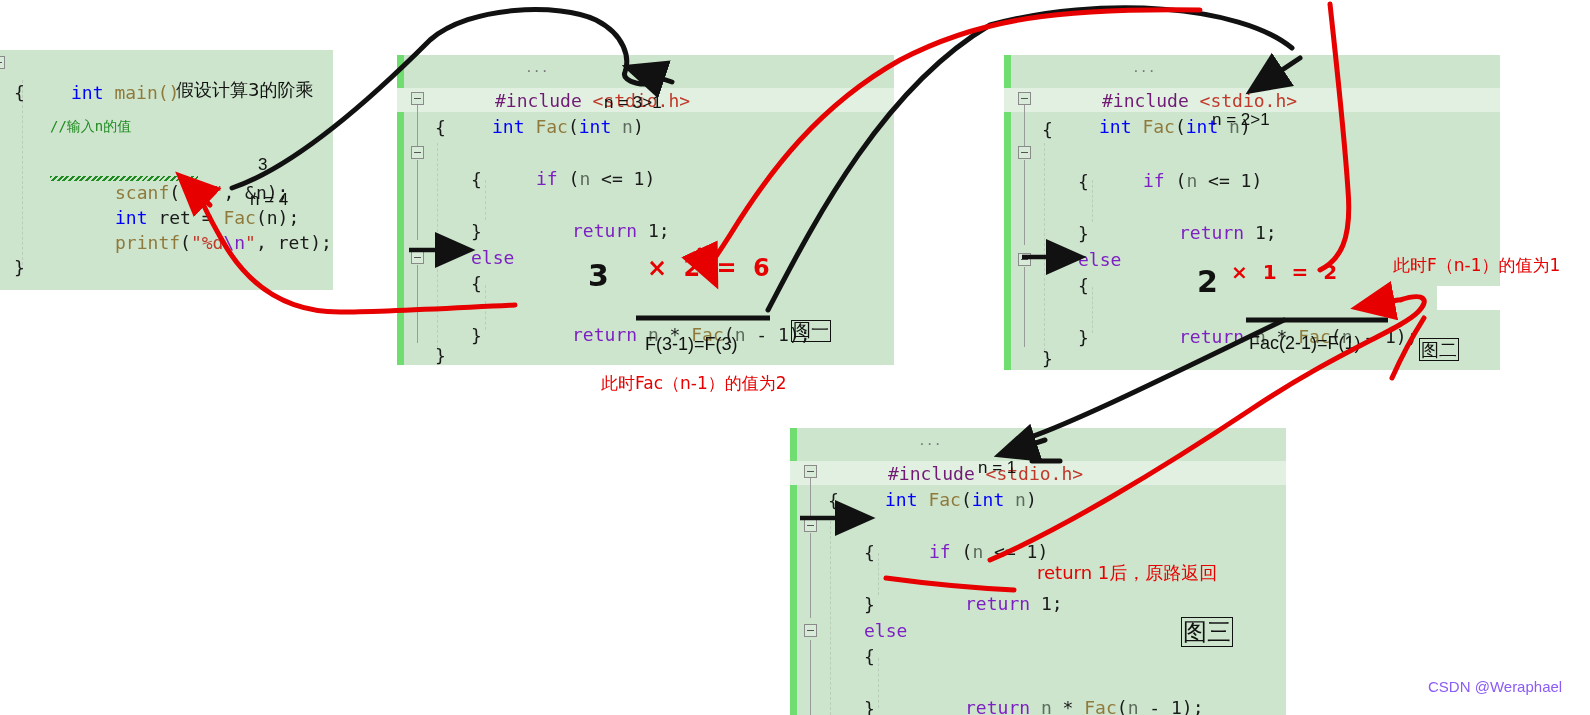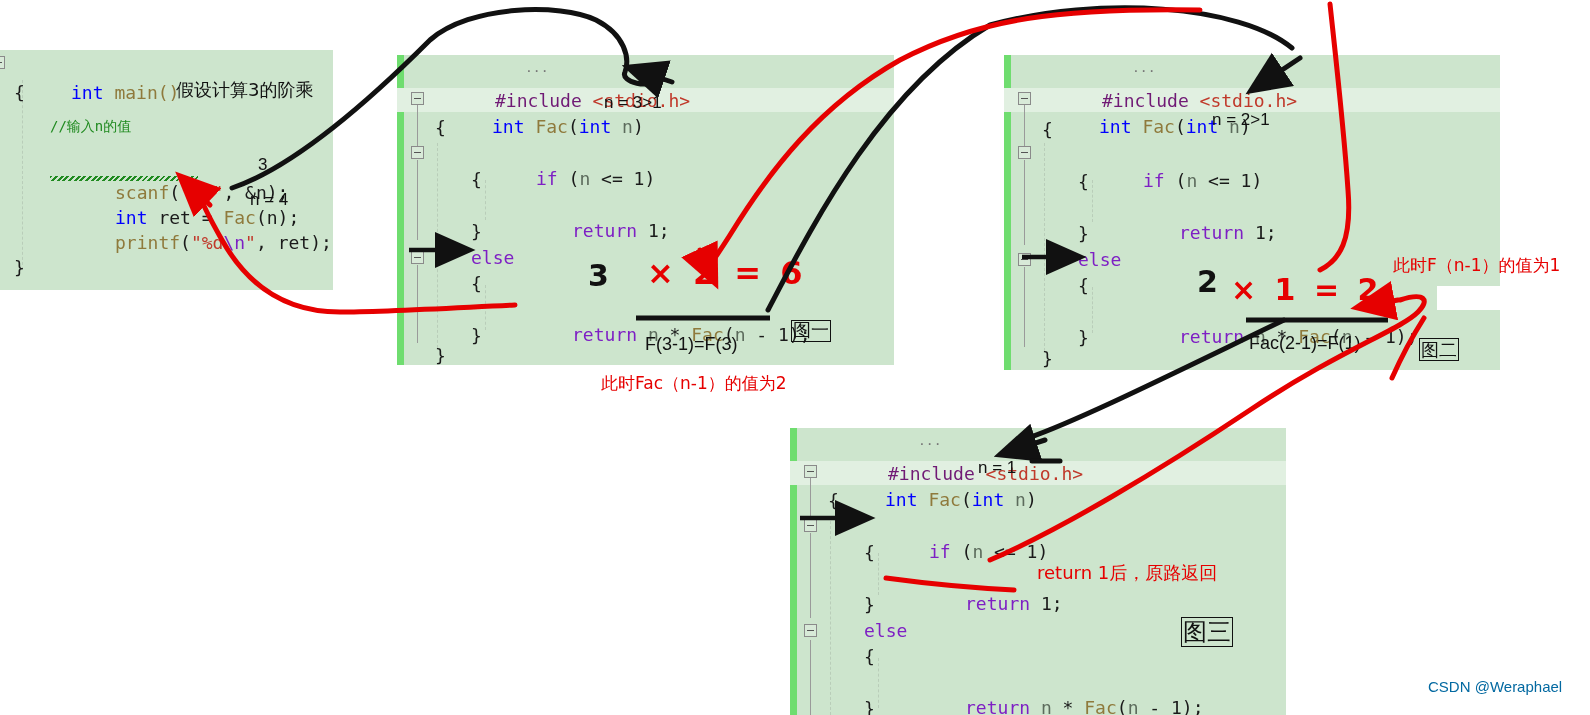--- a/index.html
+++ b/index.html
@@ -33,21 +33,21 @@
   .squiggle{position:absolute;height:5px;
     background:repeating-linear-gradient(135deg,#1f8a1f 0 2px,transparent 2px 4px);}
 
   
   .ann{position:absolute;white-space:nowrap;}
   .ann-black{color:#111;}
   .ann-red{color:#e60000;}
   .ann-cn{font-family:"DejaVu Sans","Liberation Sans",sans-serif;}
   .hand{font-family:"DejaVu Sans","Liberation Sans",sans-serif;font-weight:bold;}
   .boxed{border:1px solid #111;padding:0 1px;}
-  .watermark{position:absolute;color:#0369a1;font-size:15px;}
+  .watermark{position:absolute;color:#8b5cf6;font-size:15px;}
 
   svg.overlay{position:absolute;left:0;top:0;width:1590px;height:715px;pointer-events:none;}
 </style>
 </head>
 <body>
 
 <div id="stage">
 
   <div class="codeblock" style="left:0px;top:50px;width:333px;height:240px;">
     <div class="guide" style="left:22px;top:30px;height:190px;"></div>
@@ -108,21 +108,21 @@
     <div class="code plain" style="left:74px;top:216px;">{</div>
     <div class="code" style="left:110px;top:242px;">
       <span class="kw-purple">return</span><span class="ident"> n </span><span class="plain">* </span><span class="fn">Fac</span><span class="plain">(</span><span class="ident">n</span><span class="plain"> - 1);</span>
     </div>
     <div class="code plain" style="left:74px;top:268px;">}</div>
     <div class="code plain" style="left:38px;top:288px;">}</div>
   </div>
 
   <div class="ann ann-black" style="left:604px;top:93px;font-size:17px;">n = 3&gt;1</div>
   <div class="ann ann-black hand" style="left:588px;top:258px;font-size:30px;">3</div>
-  <div class="ann ann-red hand" style="left:647px;top:254px;font-size:32px;letter-spacing:4px;">× 2 = 6</div>
+  <div class="ann ann-red hand" style="left:647px;top:254px;font-size:24px;letter-spacing:4px;">× 2 = 6</div>
   <div class="ann ann-black" style="left:645px;top:334px;font-size:18px;">F(3-1)=F(3)</div>
   <div class="ann ann-black ann-cn" style="left:791px;top:318px;font-size:18px;font-family:Liberation Mono, monospace;"><span class="boxed">图一</span></div>
   <div class="ann ann-red ann-cn" style="left:601px;top:372px;font-size:17px;">此时Fac（n-1）的值为2</div>
 
   <div class="codeblock" style="left:1004px;top:55px;width:496px;height:315px;">
     <div class="gutter-green"></div>
     <div class="hl-line" style="top:33px;height:24px;"></div>
     <div class="fold-rail" style="left:20px;top:50px;height:48px;"></div>
     <div class="fold-rail" style="left:20px;top:105px;height:85px;"></div>
     <div class="fold-rail" style="left:20px;top:212px;height:80px;"></div>
@@ -153,21 +153,21 @@
     <div class="code plain" style="left:74px;top:218px;">{</div>
     <div class="code" style="left:110px;top:244px;">
       <span class="kw-purple">return</span><span class="ident"> n </span><span class="plain">* </span><span class="fn">Fac</span><span class="plain">(</span><span class="ident">n</span><span class="plain"> - 1);</span>
     </div>
     <div class="code plain" style="left:74px;top:270px;">}</div>
     <div class="code plain" style="left:38px;top:291px;">}</div>
   </div>
 
   <div class="ann ann-black" style="left:1212px;top:110px;font-size:17px;">n = 2&gt;1</div>
   <div class="ann ann-black hand" style="left:1197px;top:264px;font-size:30px;">2</div>
-  <div class="ann ann-red hand" style="left:1231px;top:272px;font-size:30px;letter-spacing:4px;">× 1 = 2</div>
+  <div class="ann ann-red hand" style="left:1231px;top:260px;font-size:20px;letter-spacing:4px;">× 1 = 2</div>
   <div class="ann ann-black" style="left:1249px;top:333px;font-size:18px;">Fac(2-1)=F(1)</div>
   <div class="ann ann-black ann-cn" style="left:1419px;top:338px;font-size:18px;"><span class="boxed">图二</span></div>
   <div class="ann ann-red ann-cn" style="left:1393px;top:254px;font-size:17px;">此时F（n-1）的值为1</div>
 
   <div class="codeblock" style="left:790px;top:428px;width:496px;height:287px;">
     <div class="gutter-green"></div>
     <div class="hl-line" style="top:33px;height:24px;"></div>
     <div class="fold-rail" style="left:20px;top:50px;height:48px;"></div>
     <div class="fold-rail" style="left:20px;top:105px;height:85px;"></div>
     <div class="fold-rail" style="left:20px;top:212px;height:75px;"></div>

